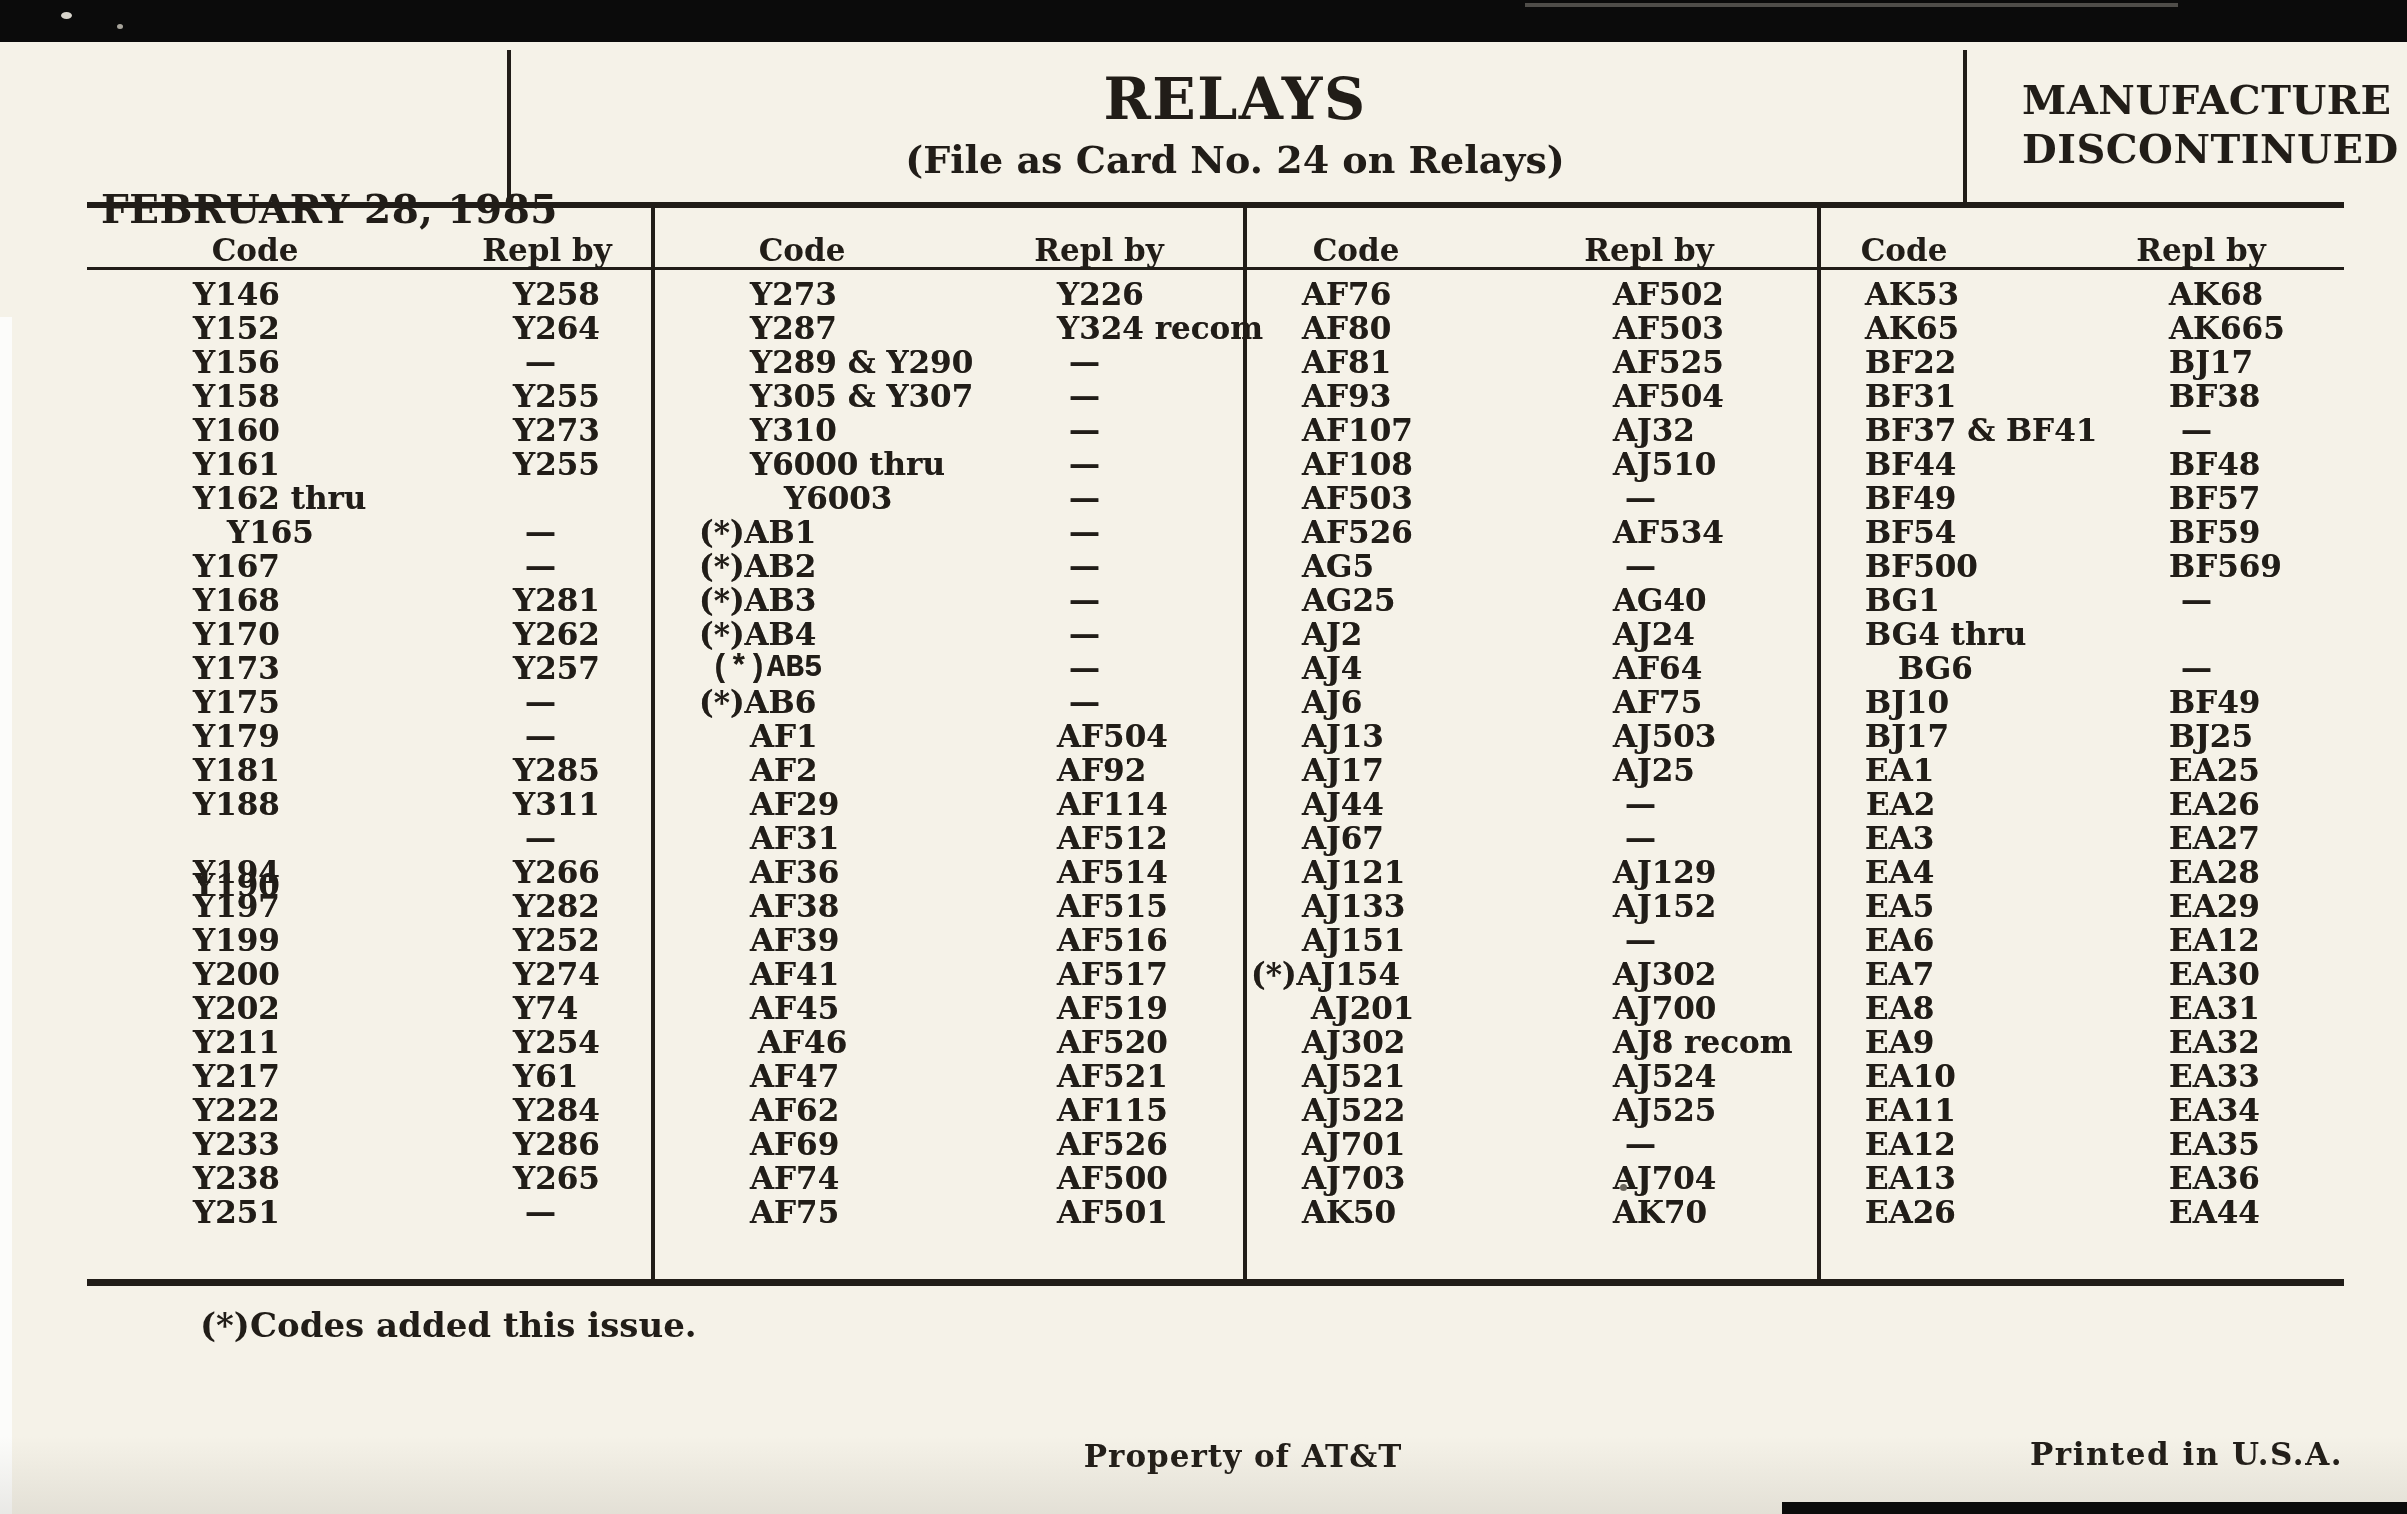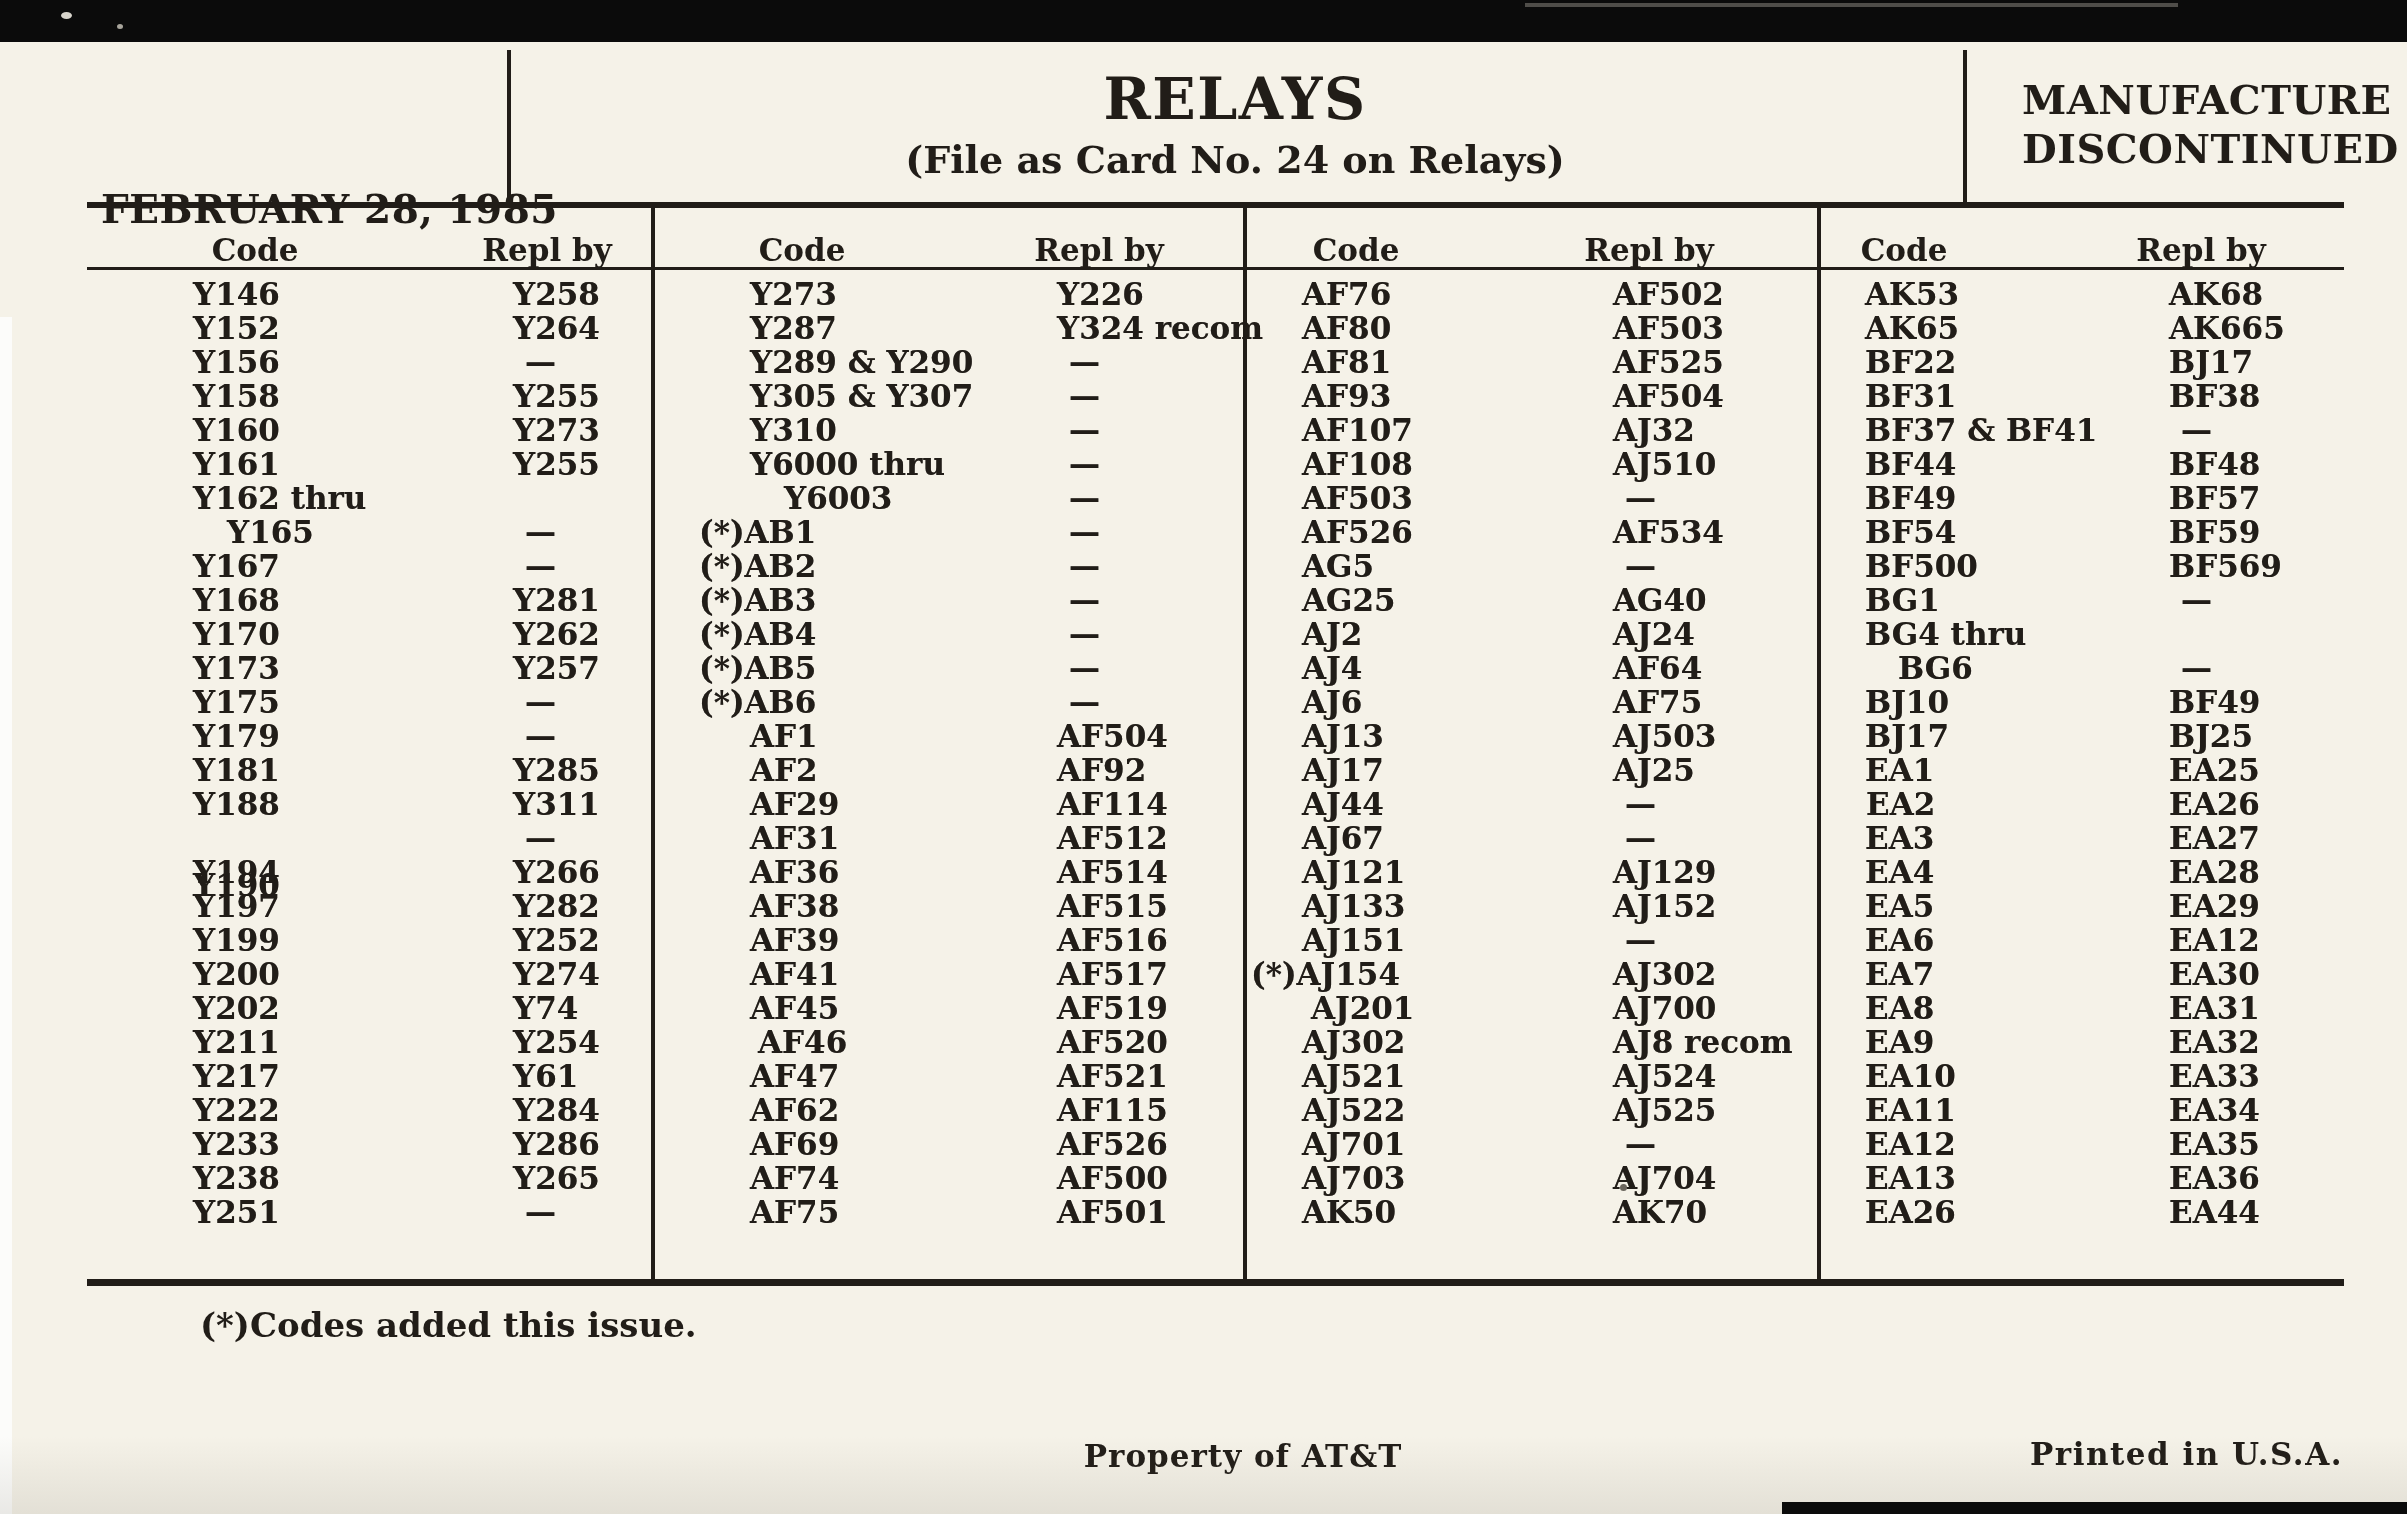--- a/index.html
+++ b/index.html
@@ -274,21 +274,21 @@
           </div>
           <div class="row">
             <span class="cell code hang" style="left: 97px;">(*)AB3</span>
             <span class="cell repl" style="left: 416px;">—</span>
           </div>
           <div class="row">
             <span class="cell code hang" style="left: 97px;">(*)AB4</span>
             <span class="cell repl" style="left: 416px;">—</span>
           </div>
           <div class="row">
-            <span class="cell code hang" style="left: 97px;">(*)AB5</span>
+            <span class="cell code hang" style="left: 109px; font-family: Liberation Mono, monospace;">(*)AB5</span>
             <span class="cell repl" style="left: 416px;">—</span>
           </div>
           <div class="row">
             <span class="cell code hang" style="left: 97px;">(*)AB6</span>
             <span class="cell repl" style="left: 416px;">—</span>
           </div>
           <div class="row">
             <span class="cell code" style="left: 97px;">AF1</span>
             <span class="cell repl" style="left: 404px;">AF504</span>
           </div>

